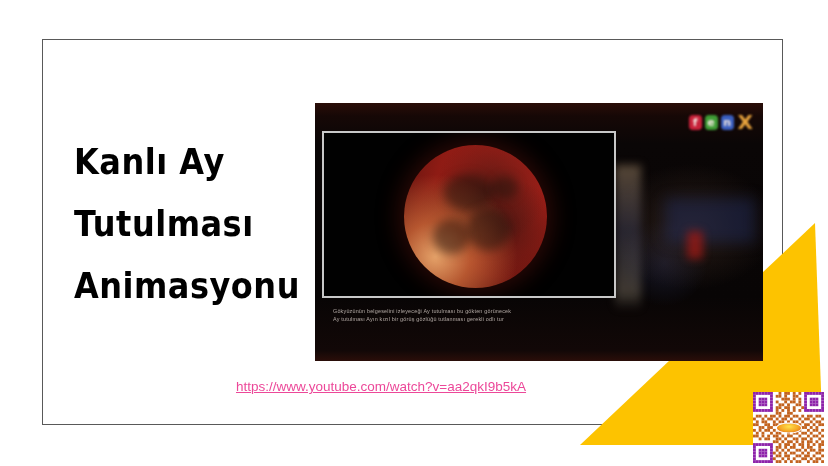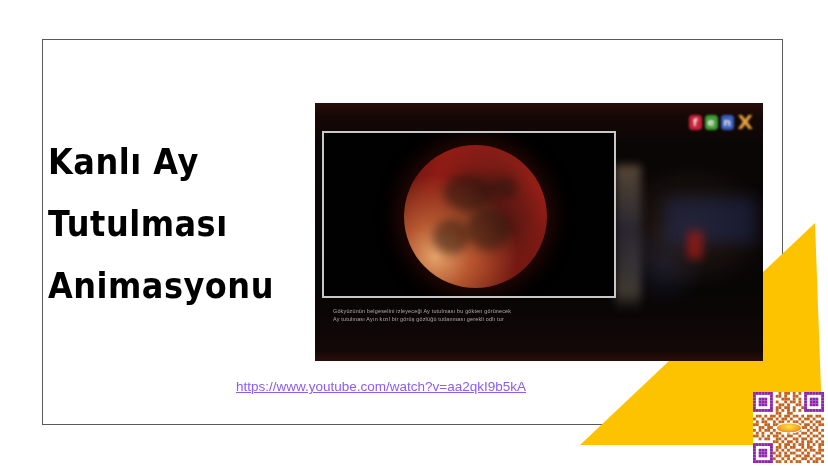--- a/index.html
+++ b/index.html
@@ -34,21 +34,21 @@
     top: 223px;
     width: 243px;
     height: 222px;
     overflow: visible;
     pointer-events: none;
   }
 
   
   #title-block {
     position: absolute;
-    left: 48px;
+    left: 74px;
     top: 131px;
     width: 250px;
     z-index: 5;
   }
   .title-line {
     font-family: "DejaVu Sans", sans-serif;
     font-weight: bold;
     font-size: 32px;
     line-height: 62px;
     color: #000000;
@@ -177,21 +177,21 @@
     line-height: 1;
     margin-left: 1px;
   }
 
   
   #video-link {
     position: absolute;
     left: 236px;
     top: 379px;
     font-size: 13.5px;
-    color: #8b5cf6;
+    color: #ec4899;
     text-decoration: underline;
     font-family: "Liberation Sans", sans-serif;
     white-space: nowrap;
     z-index: 6;
     cursor: pointer;
   }
 
   
   #qr-code {
     position: absolute;

